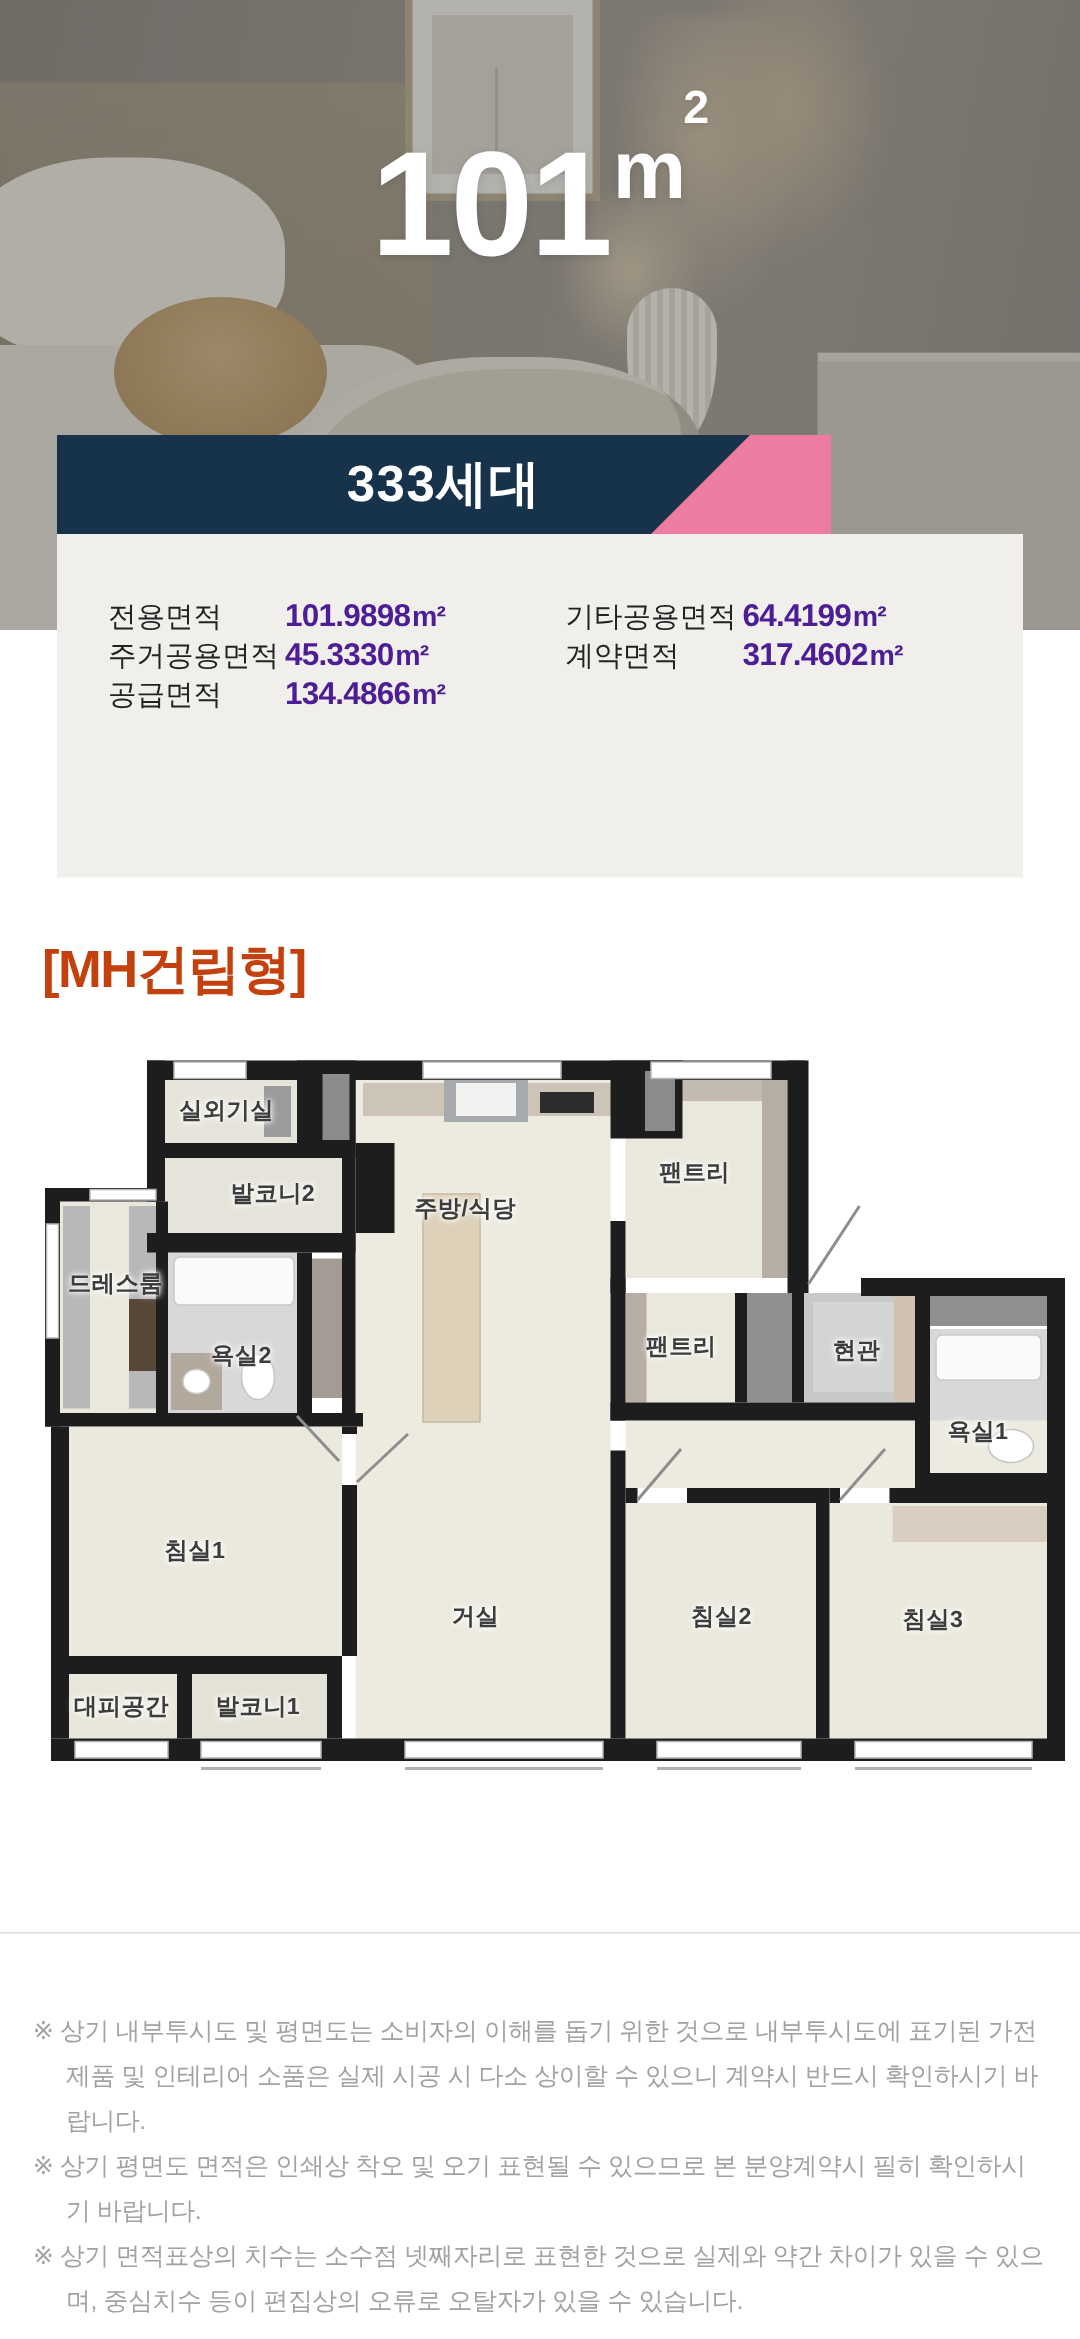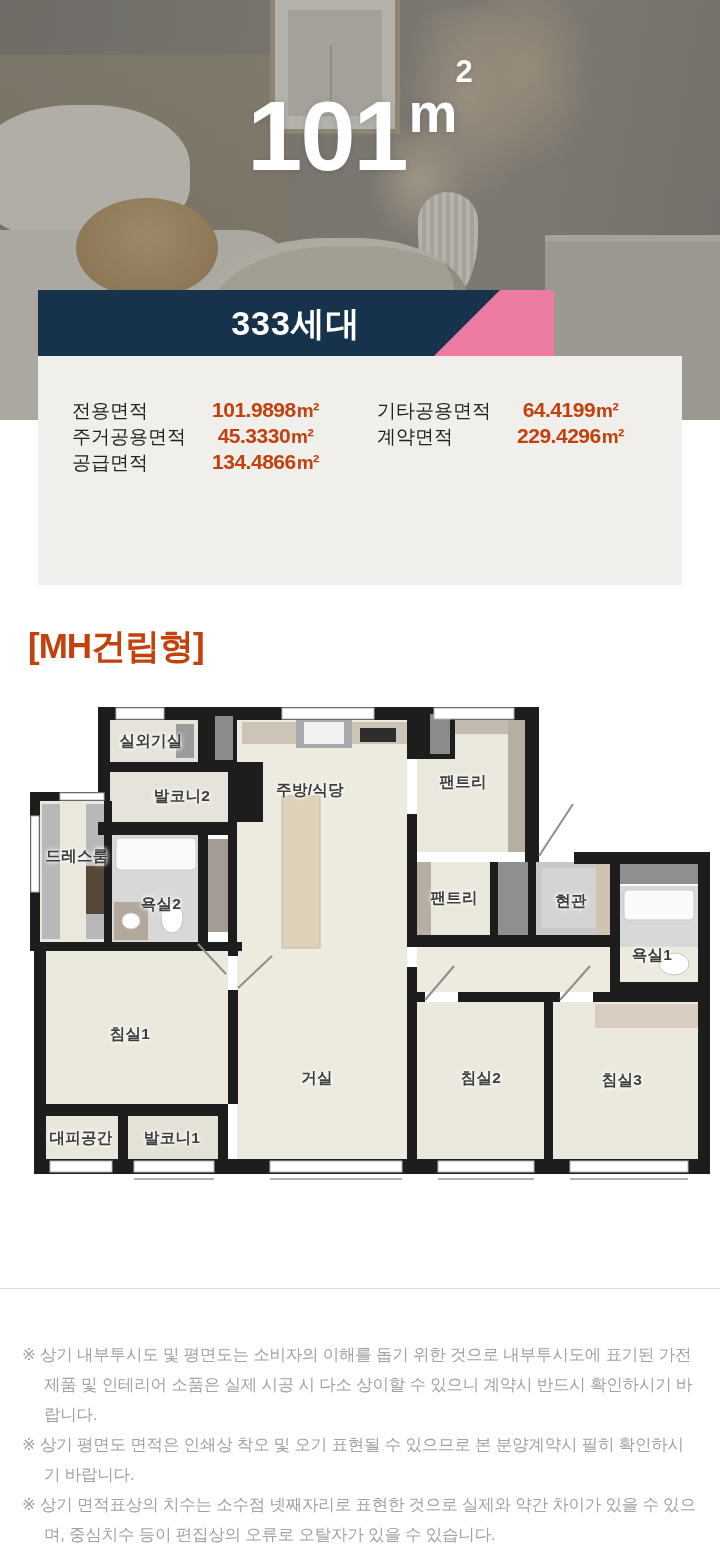--- a/index.html
+++ b/index.html
@@ -40,21 +40,21 @@
                   font-size:34px; font-weight:700; letter-spacing:1px; }
   .banner-accent { position:absolute; top:0; right:0; width:120px; height:100%; background:#ee7ca2;
                    clip-path:polygon(55% 0, 100% 0, 100% 100%, 0 100%); }
 
   .card { position:absolute; top:356px; left:38px; width:644px; height:229px; background:#f1efec; }
   .area-table { display:grid; grid-template-columns:1fr 1fr; column-gap:36px; padding:42px 36px 0 34px; row-gap:0; }
   .acol { display:flex; flex-direction:column; }
   .arow { display:flex; align-items:baseline; height:26px; }
   .alabel { display:inline-block; width:118px; font-size:19px; color:#222222; font-weight:500;
             text-align:justify; text-align-last:justify; }
-  .aval { flex:1; text-align:center; font-size:21px; color:#c2410c; font-weight:600; letter-spacing:-.5px; white-space:nowrap; }
+  .aval { flex:1; text-align:left; font-size:21px; color:#4c1d95; font-weight:600; letter-spacing:-.5px; white-space:nowrap; }
   .aunit { font-size:19px; font-weight:600; margin-left:1px; }
 
   
   .plan-heading { margin:38px 0 0 28px; font-size:35px; font-weight:700; color:#c2410c; letter-spacing:-1px; }
 
   
   .plan-wrap { position:relative; width:680px; height:485px; margin:34px 0 0 30px; }
   .plan-wrap svg { position:absolute; inset:0; }
   .room-label { position:absolute; transform:translate(-50%,-50%); font-size:15.5px; font-weight:600; color:#3d3d3d;
                 white-space:nowrap; letter-spacing:.3px;
@@ -112,21 +112,21 @@
           <span class="aval"><span>134.4866</span><span class="aunit">m²</span></span>
         </div>
       </div>
       <div class="acol">
         <div class="arow">
           <span class="alabel">기타공용면적</span>
           <span class="aval"><span>64.4199</span><span class="aunit">m²</span></span>
         </div>
         <div class="arow">
           <span class="alabel">계약면적</span>
-          <span class="aval"><span>229.4296</span><span class="aunit">m²</span></span>
+          <span class="aval"><span>317.4602</span><span class="aunit">m²</span></span>
         </div>
       </div>
     </div>
   </div>
 </div>
 
 <h2 class="plan-heading">[MH건립형]</h2>
 
 <div class="plan-wrap">
   <svg viewBox="0 0 680 485" width="680" height="485">
@@ -241,21 +241,21 @@
       <line x1="509" y1="152" x2="543" y2="100"></line>
       <line x1="208" y1="284" x2="242" y2="252"></line>
       <line x1="395" y1="296" x2="424" y2="262"></line>
       <line x1="530" y1="296" x2="560" y2="262"></line>
       <line x1="168" y1="240" x2="196" y2="270"></line>
     </g>
   </svg>
   <div>
       <div class="room-label" style="left: 121px; top: 37px;">실외기실</div>
       <div class="room-label" style="left: 152px; top: 92px;">발코니2</div>
-      <div class="room-label" style="left: 280px; top: 86px;">주방/식당</div>
+      <div class="room-label" style="left: 280px; top: 102px;">주방/식당</div>
       <div class="room-label" style="left: 433px; top: 78px;">팬트리</div>
       <div class="room-label" style="left: 47px; top: 152px;">드레스룸</div>
       <div class="room-label" style="left: 131px; top: 200px;">욕실2</div>
       <div class="room-label" style="left: 424px; top: 194px;">팬트리</div>
       <div class="room-label" style="left: 541px; top: 197px;">현관</div>
       <div class="room-label" style="left: 622px; top: 251px;">욕실1</div>
       <div class="room-label" style="left: 100px; top: 330px;">침실1</div>
       <div class="room-label" style="left: 287px; top: 374px;">거실</div>
       <div class="room-label" style="left: 451px; top: 374px;">침실2</div>
       <div class="room-label" style="left: 592px; top: 376px;">침실3</div>

